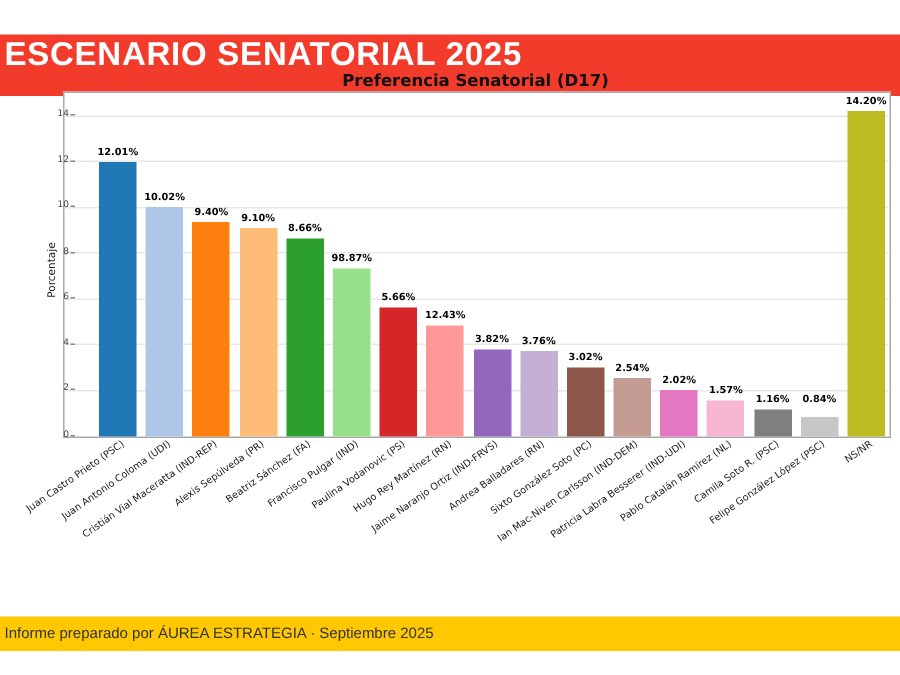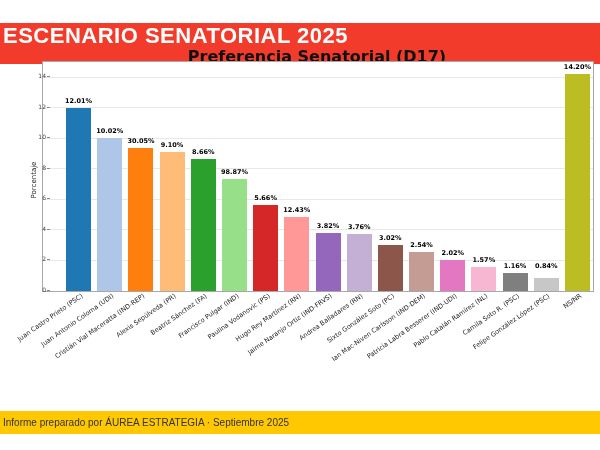--- a/index.html
+++ b/index.html
@@ -9,21 +9,21 @@
   }
   .header-banner{
     position:absolute;left:0;top:23px;width:600px;height:41px;
     background:#f23b2b;color:#ffffff;display:flex;align-items:flex-start;
     font-family:"Liberation Sans",sans-serif;
     font-weight:bold;font-size:22px;padding-left:3px;box-sizing:border-box;
     letter-spacing:0.5px;
   }
   .chart-title{
     position:absolute;left:42px;top:47px;width:550px;text-align:center;
-    font-size:16px;font-weight:bold;color:#111111;
+    font-size:11px;font-weight:bold;color:#111111;
   }
   .plot-area{
     position:absolute;left:42px;top:61px;width:550px;height:229px;
     border:1px solid #a8a8a8;background:#ffffff;box-sizing:content-box;
   }
   .gridline{
     position:absolute;left:0;width:100%;height:1px;background:#e8e8e8;
   }
   .ytick-label{
     position:absolute;right:554px;width:20px;text-align:right;
@@ -74,21 +74,21 @@
     <div class="gridline" style="top: 136.9px;"></div>
     <div class="gridline" style="top: 106.367px;"></div>
     <div class="gridline" style="top: 75.8333px;"></div>
     <div class="gridline" style="top: 45.3px;"></div>
     <div class="gridline" style="top: 14.7667px;"></div>
     <div class="bar" style="left: 23.0882px; width: 25px; height: 183.353px; background: rgb(31, 119, 180);"></div>
     <div class="bar-value-label" style="left: 5.58824px; bottom: 186.353px;">12.01%</div>
     <div class="bar" style="left: 54.2647px; width: 25px; height: 152.972px; background: rgb(174, 199, 232);"></div>
     <div class="bar-value-label" style="left: 36.7647px; bottom: 155.972px;">10.02%</div>
     <div class="bar" style="left: 85.4412px; width: 25px; height: 143.507px; background: rgb(255, 127, 14);"></div>
-    <div class="bar-value-label" style="left: 67.9412px; bottom: 146.507px;">30.05%</div>
+    <div class="bar-value-label" style="left: 67.9412px; bottom: 146.507px;">9.40%</div>
     <div class="bar" style="left: 116.618px; width: 25px; height: 138.927px; background: rgb(255, 187, 120);"></div>
     <div class="bar-value-label" style="left: 99.1176px; bottom: 141.927px;">9.10%</div>
     <div class="bar" style="left: 147.794px; width: 25px; height: 132.209px; background: rgb(44, 160, 44);"></div>
     <div class="bar-value-label" style="left: 130.294px; bottom: 135.209px;">8.66%</div>
     <div class="bar" style="left: 178.971px; width: 25px; height: 112.057px; background: rgb(152, 223, 138);"></div>
     <div class="bar-value-label" style="left: 161.471px; bottom: 115.057px;">98.87%</div>
     <div class="bar" style="left: 210.147px; width: 25px; height: 86.4093px; background: rgb(214, 39, 40);"></div>
     <div class="bar-value-label" style="left: 192.647px; bottom: 89.4093px;">5.66%</div>
     <div class="bar" style="left: 241.324px; width: 25px; height: 74.3487px; background: rgb(255, 152, 150);"></div>
     <div class="bar-value-label" style="left: 223.824px; bottom: 77.3487px;">12.43%</div>

